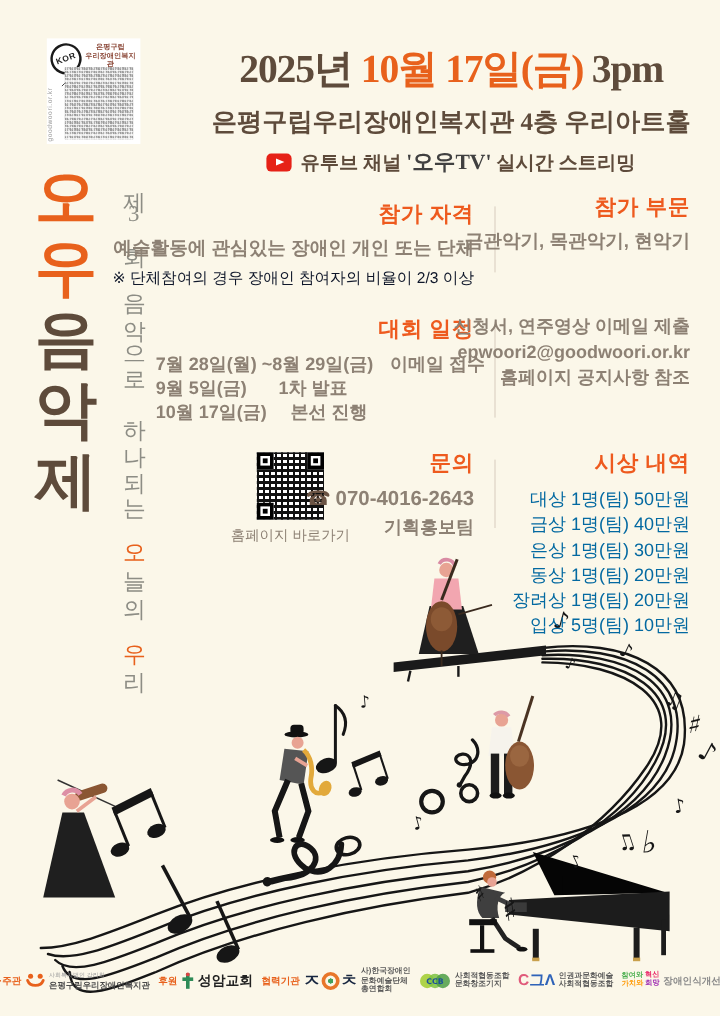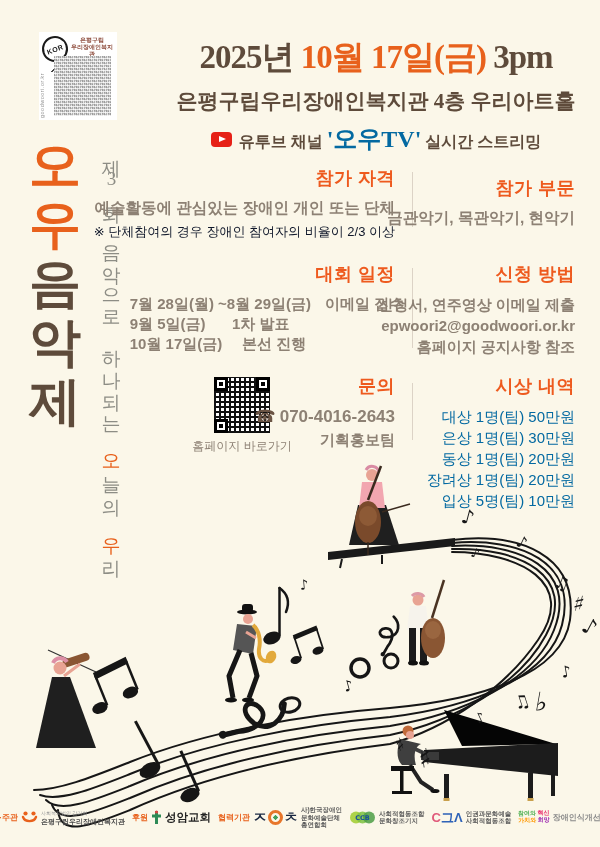--- a/index.html
+++ b/index.html
@@ -29,37 +29,37 @@
   .header { position:absolute; left:168px; top:35px; width:416px; text-align:center; }
   .date-line { font-size:33px; font-weight:bold; color:#5E4B3B; letter-spacing:-1px; white-space:nowrap; }
   .accent { color:#E8611C; }
   .venue { font-size:21px; font-weight:bold; color:#5E4B3B; margin-top:7px; white-space:nowrap; }
   .yt-line { margin-top:8px; font-size:16px; font-weight:bold; color:#5E4B3B; display:flex;
              align-items:center; justify-content:center; gap:7px; white-space:nowrap; }
   .yt-icon { width:21px; height:15px; background:#E62117; border-radius:4px; position:relative;
              display:inline-block; flex:0 0 auto; }
   .yt-icon::after { content:""; position:absolute; left:8px; top:4.5px; border-left:7px solid #fff;
                     border-top:3.5px solid transparent; border-bottom:3.5px solid transparent; }
-  .yt-channel { color:#0369a1; font-size:24px; }
+  .yt-channel { color:#404040; font-size:18px; }
 
   
   .main-title { position:absolute; left:20px; top:136px; width:70px; text-align:center;
                 font-weight:bold; font-size:52px; line-height:59px; color:#5E4B3B; }
   .subtitle { position:absolute; left:98px; top:146px; width:26px; display:flex; flex-direction:column;
               align-items:center; gap:17px; color:#8D8D85; font-size:19px; }
   .sub-g { writing-mode:vertical-rl; text-orientation:upright; letter-spacing:3px; line-height:26px; }
 
   
   .sec { position:absolute; text-align:right; z-index:2; }
   .sec-head { font-size:18px; font-weight:800; color:#EE5A1E; margin:0 0 8px 0; letter-spacing:.5px; }
   .body-line { font-size:15.5px; color:#8D8174; font-weight:600; line-height:20px; white-space:nowrap; }
   .note-line { font-size:13px; color:#0f172a; font-weight:400; margin-top:5px; white-space:nowrap; }
   .vdiv { position:absolute; width:1px; background:#DCD3C6; left:412px; z-index:2; }
   #vd1 { top:172px; height:55px; } #vd2 { top:268px; height:80px; } #vd3 { top:383px; height:57px; }
-  .q1 { right:205px; top:166px; } .q2 { right:25px; top:176px; }
+  .q1 { right:205px; top:166px; } .q2 { right:25px; top:160px; }
   .s1 { right:205px; top:262px; } .s2 { right:25px; top:262px; }
   .c1 { right:205px; top:374px; } .c2 { right:25px; top:374px; }
   .srow { display:flex; justify-content:flex-start; gap:14px; font-size:15px; font-weight:700;
           color:#8D8174; line-height:20px; white-space:nowrap; }
   .slab { width:70px; text-align:right; }
   .apply-line { font-size:15px; color:#8D8174; font-weight:600; line-height:21px; white-space:nowrap; }
   .phone-row { font-size:17px; color:#8D8174; font-weight:700; white-space:nowrap; }
   .phone-ico { color:#6B5444; margin-right:4px; }
   .team-line { font-size:15px; color:#8D8174; font-weight:600; margin-top:4px; }
   .aw-line { font-size:15px; color:#0369a1; font-weight:400; line-height:21px; white-space:nowrap; }
@@ -161,21 +161,20 @@
         <span>9월 5일(금)</span>
         <span class="slab">1차 발표</span>
       </div>
     <div class="srow">
         <span>10월 17일(금)</span>
         <span class="slab">본선 진행</span>
       </div>
   </div>
   <div class="vdiv" id="vd2"></div>
   <div class="sec s2">
-    <div class="sec-head">신청 방법</div>
     <div class="apply-line">신청서, 연주영상 이메일 제출</div>
     <div class="apply-line">epwoori2@goodwoori.or.kr</div>
     <div class="apply-line">홈페이지 공지사항 참조</div>
   </div>
 
   <div class="qr">
     <div class="finder f-tl">
         <i></i>
       </div>
     <div class="finder f-tr">
@@ -188,20 +187,21 @@
   <div class="qr-caption">홈페이지 바로가기</div>
   <div class="sec c1">
     <div class="sec-head">문의</div>
     <div class="phone-row"><span class="phone-ico">☎</span><span>070-4016-2643</span></div>
     <div class="team-line">기획홍보팀</div>
   </div>
   <div class="vdiv" id="vd3"></div>
   <div class="sec c2">
     <div class="sec-head">시상 내역</div>
     <div class="aw-line">대상 1명(팀) 50만원</div>
+    <div class="aw-line">금상 1명(팀) 40만원</div>
     <div class="aw-line">은상 1명(팀) 30만원</div>
     <div class="aw-line">동상 1명(팀) 20만원</div>
     <div class="aw-line">장려상 1명(팀) 20만원</div>
     <div class="aw-line">입상 5명(팀) 10만원</div>
   </div>
 
   <svg class="illus" width="600" height="390" viewBox="0 0 600 390" aria-hidden="true">
     <g stroke="#161616" stroke-width="2" fill="none" stroke-linecap="round">
       <path d="M452,80 C520,72 578,95 570,160 C562,215 480,240 390,248 C300,255 205,272 130,302 C92,317 60,330 34,330"></path>
       <path d="M452,83 C520,77 578,102 562,165 C548,218 472,247 390,257 C300,265 205,283 130,314 C92,329 60,342 40,335"></path>

